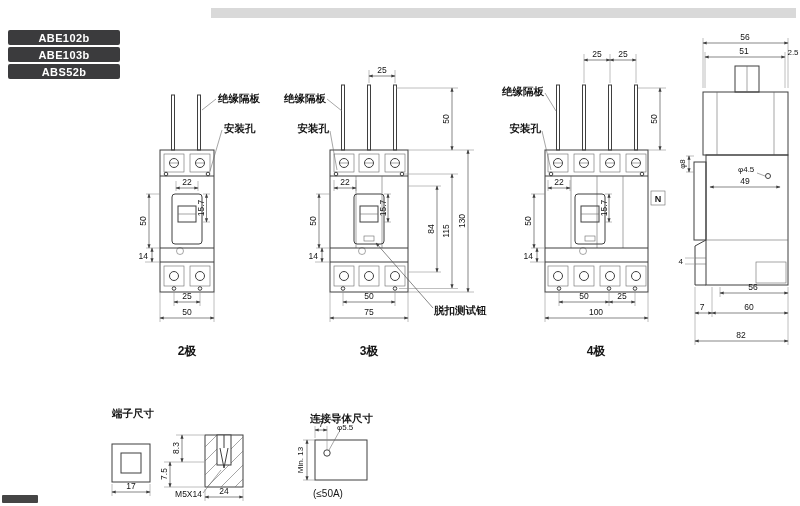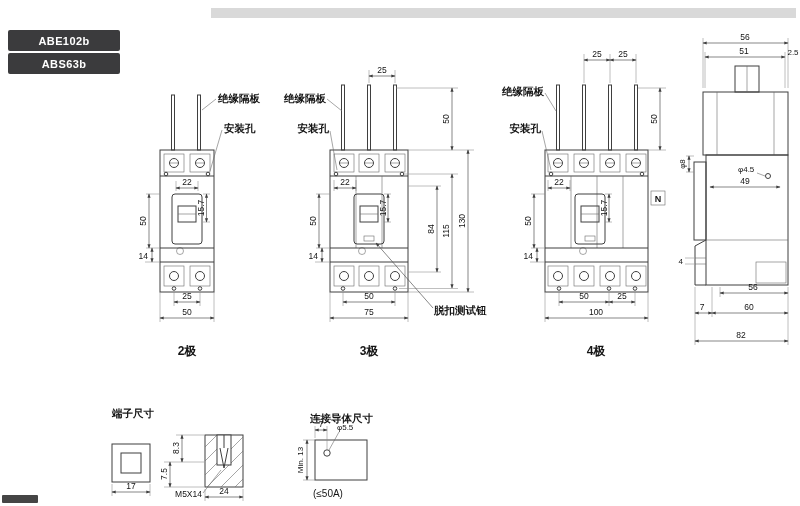--- a/index.html
+++ b/index.html
@@ -1,21 +1,21 @@
 <!DOCTYPE html>
 <html><head>
 <meta charset="utf-8">
 <style>
   *{margin:0;padding:0;box-sizing:border-box}
   html,body{background:#fff}
   body{width:800px;height:506px;font-family:"Liberation Sans",sans-serif}
   .page{position:relative;width:800px;height:506px;background:#fff;overflow:hidden}
   .top-bar{position:absolute;left:211px;top:8px;width:585px;height:10px;background:#d9d9d9}
   .sidebar{position:absolute;left:8px;top:30px;display:flex;flex-direction:column;gap:2px}
-  .badge{width:112px;height:21px;background:#3b3b3d;color:#fff;font-size:11px;font-weight:bold;
+  .badge{width:112px;height:15px;background:#3b3b3d;color:#fff;font-size:11px;font-weight:bold;
          display:flex;align-items:center;justify-content:center;border-radius:2px;letter-spacing:.4px}
   svg.drawing{position:absolute;left:0;top:0}
   .footer-logo{position:absolute;left:2px;top:495px;width:36px;height:8px;background:#454545;border-radius:1px}
   
   .s{stroke:#3f3f3f;stroke-width:1;fill:none}
   .sf{stroke:#3f3f3f;stroke-width:1;fill:#fff}
   .t{stroke:#6a6a6a;stroke-width:.6;fill:none}
   .dl{stroke:#555;stroke-width:.7;fill:none}
   .x{stroke:#8a8a8a;stroke-width:.55;fill:none}
   text{fill:#141414}
@@ -30,21 +30,22 @@
 </style>
 </head>
 <body>
 
 <div class="page">
 
   <div class="top-bar"></div>
 
   <div class="sidebar">
     <div class="badge">ABE102b</div>
-    <div class="badge">ABS63b</div>
+    <div class="badge">ABE103b</div>
+    <div class="badge">ABS52b</div>
   </div>
 
   <svg class="drawing" width="800" height="506" viewBox="0 0 800 506">
     <defs>
       <marker id="ar" viewBox="0 0 8 8" refX="7" refY="4" markerWidth="6" markerHeight="6" orient="auto-start-reverse">
         <path d="M0,1 L8,4 L0,7 z" fill="#3f3f3f"></path>
       </marker>
     </defs>
 
     <g>

